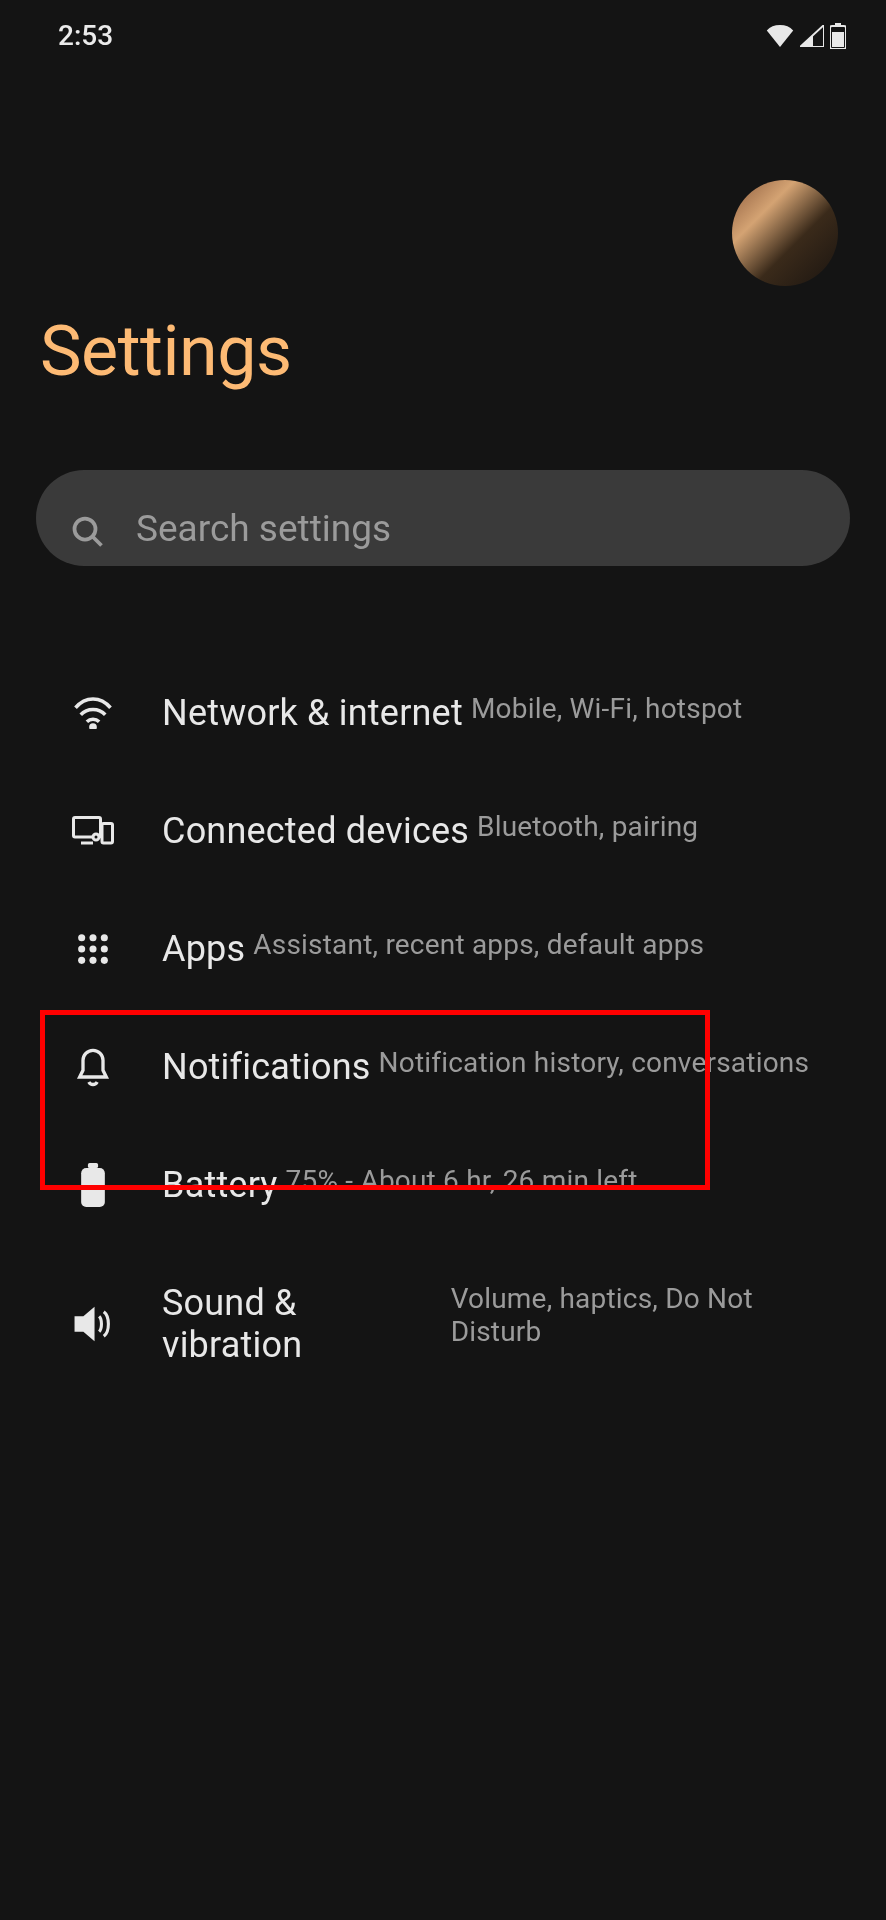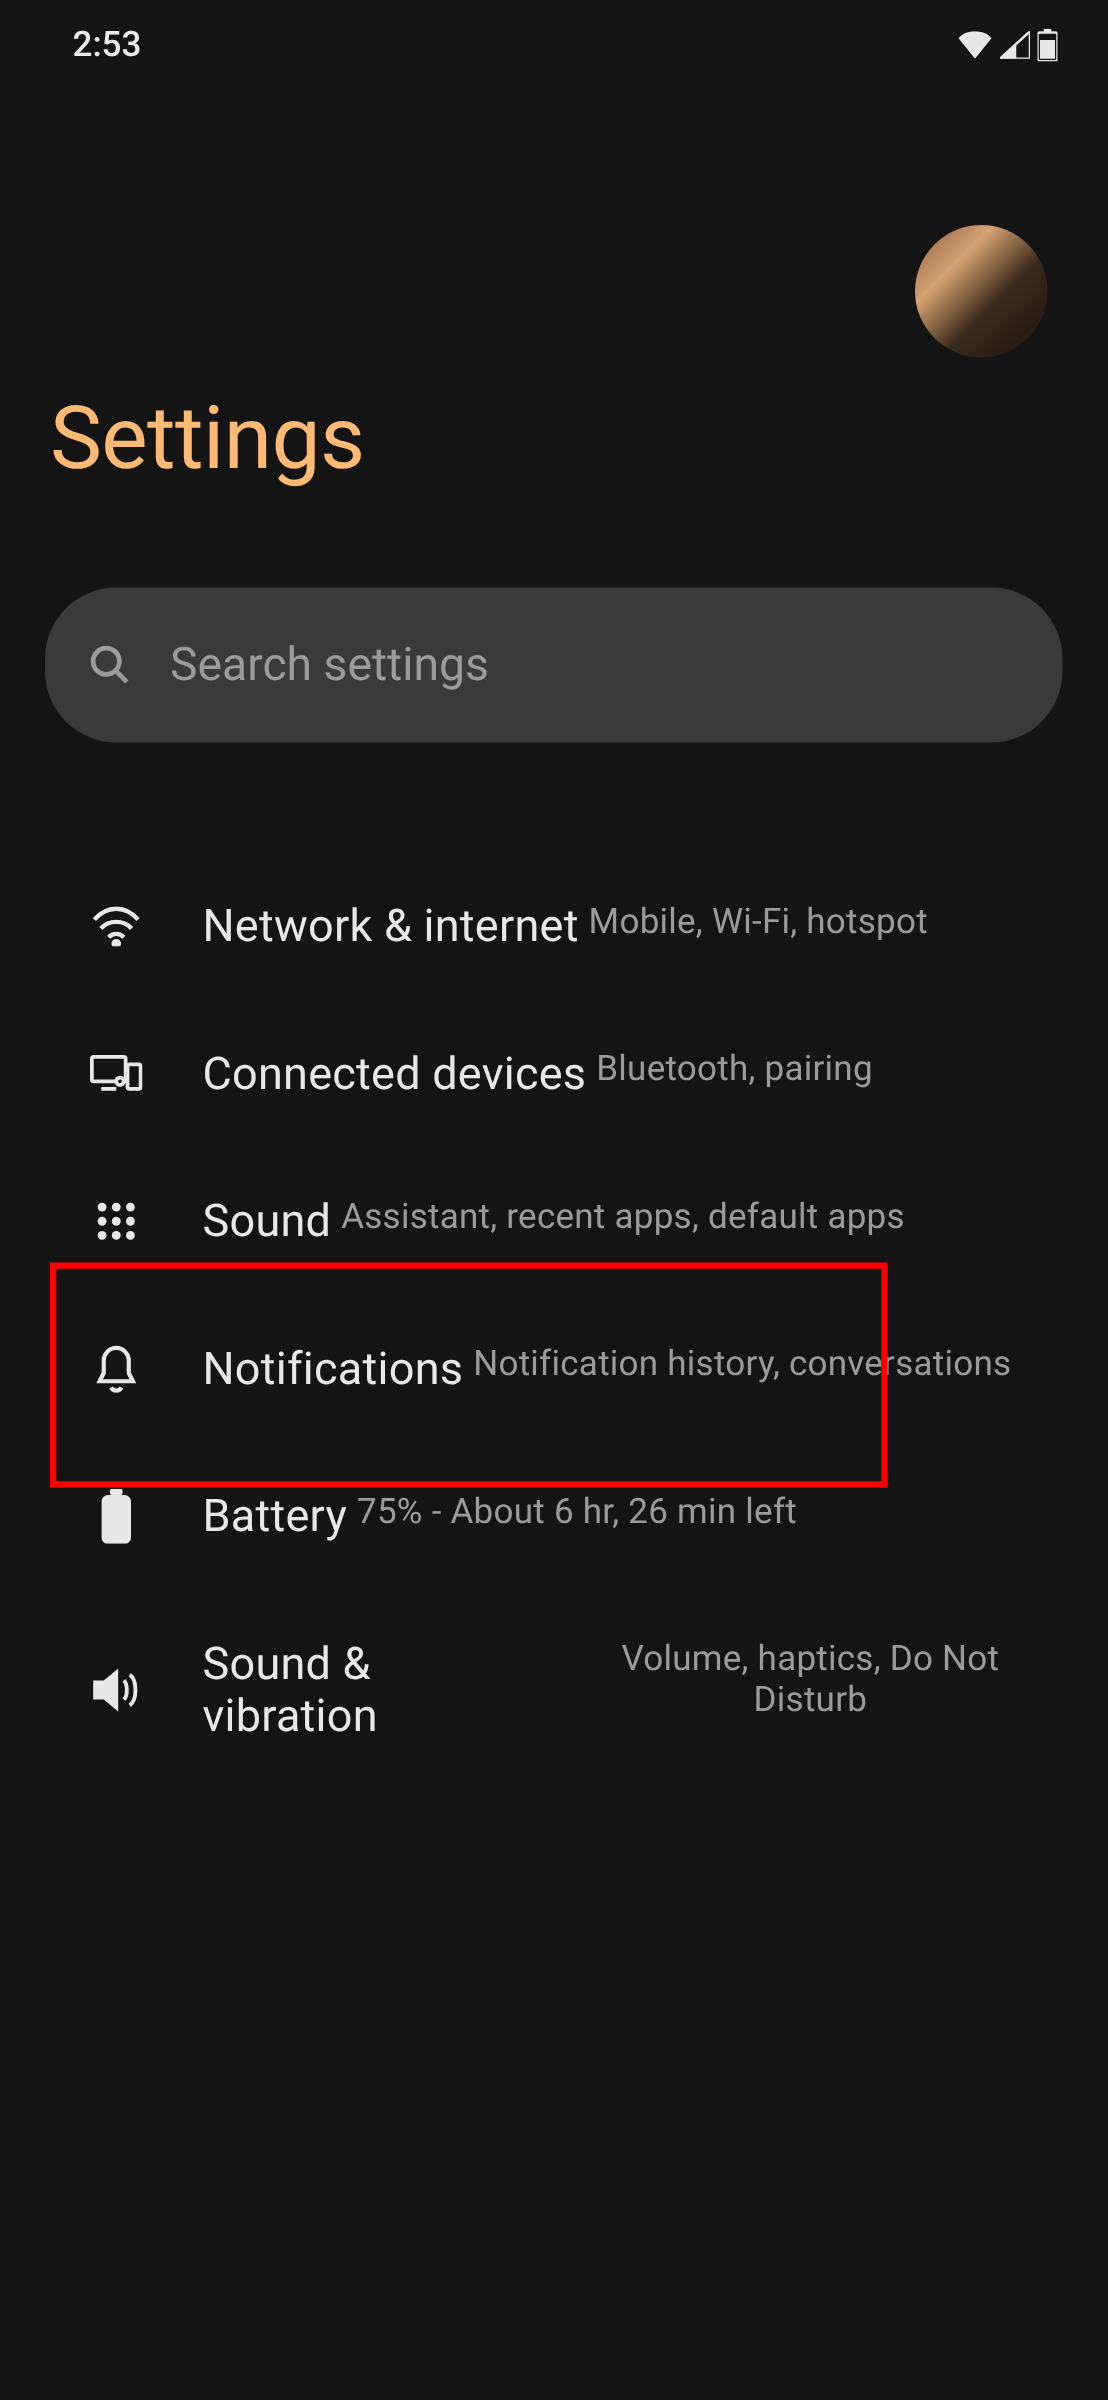--- a/index.html
+++ b/index.html
@@ -48,25 +48,25 @@
     }
     .page-title {
       font-size: 70px;
       font-weight: 400;
       color: #fdba74;
       margin-top: 120px;
       letter-spacing: -0.5px;
     }
     .search-bar {
       margin: 78px 36px 0 36px;
-      height: 124px;
+      height: 96px;
       background: #3a3a3a;
       border-radius: 57px;
       display: flex;
-      align-items: center;
+      align-items: flex-end;
       padding: 16px 34px;
       gap: 30px;
     }
     .search-icon-svg {
       width: 36px;
       height: 36px;
       flex-shrink: 0;
     }
     .search-placeholder {
       font-size: 37px;
@@ -109,21 +109,20 @@
       font-size: 36px;
       color: #e8e8e8;
       font-weight: 400;
       letter-spacing: 0.2px;
     }
     .item-subtitle {
       font-size: 28px;
       color: #9b9b9b;
       font-weight: 400;
       letter-spacing: 0.2px;
-      text-align: center;
     }
   </style>
 </head>
 <body>
 
 <div class="status-bar">
   <span class="status-time">2:53</span>
   <div class="status-icons">
     <svg width="28" height="22" viewBox="0 0 24 20" fill="#e8e8e8">
       <path d="M12 20 L0 5 C3 1.5 7 0 12 0 C17 0 21 1.5 24 5 Z"></path>
@@ -193,21 +192,21 @@
         <circle cx="20" cy="4" r="2.5"></circle>
         <circle cx="4" cy="12" r="2.5"></circle>
         <circle cx="12" cy="12" r="2.5"></circle>
         <circle cx="20" cy="12" r="2.5"></circle>
         <circle cx="4" cy="20" r="2.5"></circle>
         <circle cx="12" cy="20" r="2.5"></circle>
         <circle cx="20" cy="20" r="2.5"></circle>
       </svg>
     </div>
     <div class="item-text">
-      <span class="item-title">Sound</span>
+      <span class="item-title">Apps</span>
       <span class="item-subtitle">Assistant, recent apps, default apps</span>
     </div>
   </div>
 
   <div class="settings-item">
     <div class="item-icon">
       <svg width="34" height="40" viewBox="0 0 20 24" fill="none" stroke="#e8e8e8" stroke-width="2">
         <path d="M10 2 C6.5 2 4 5 4 8 L4 14 L2 18 L18 18 L16 14 L16 8 C16 5 13.5 2 10 2 Z"></path>
         <path d="M7.5 21 C8 22 9 22.5 10 22.5 C11 22.5 12 22 12.5 21"></path>
       </svg>

